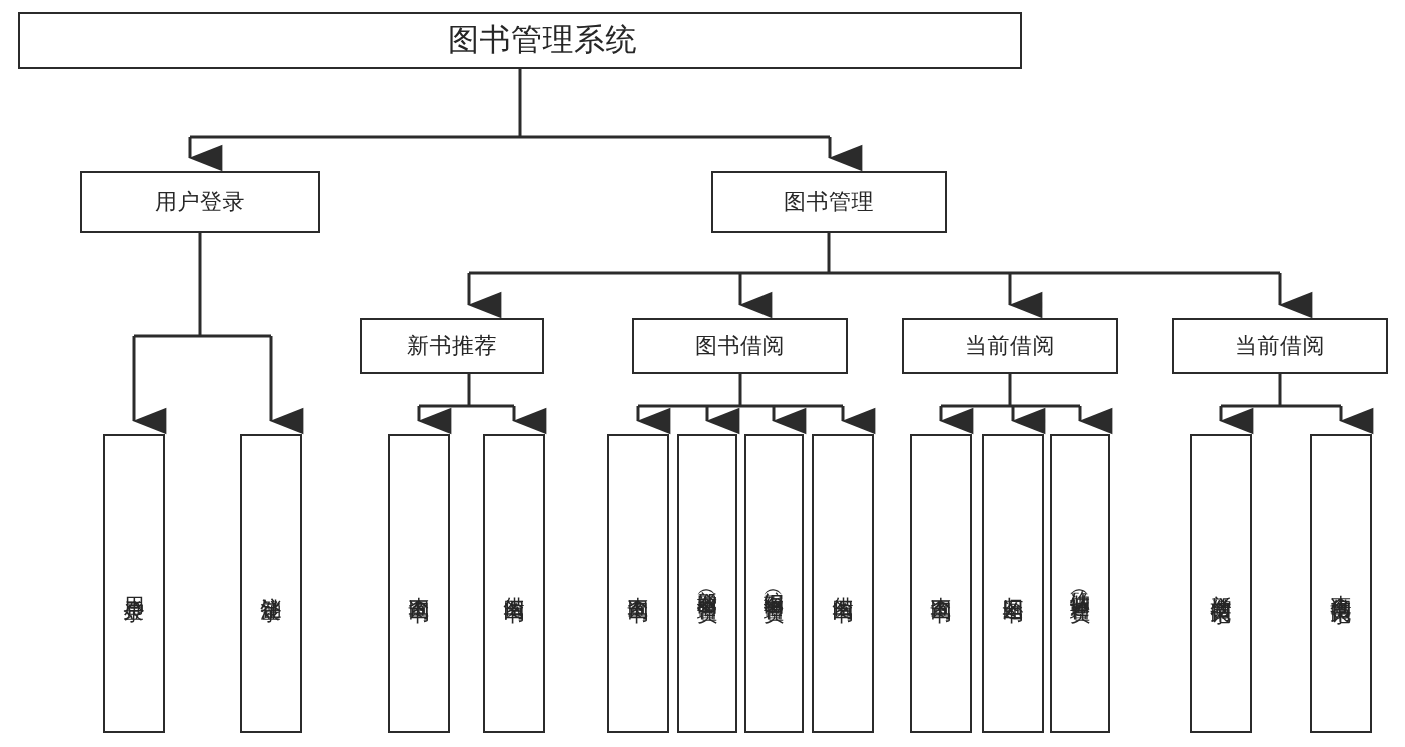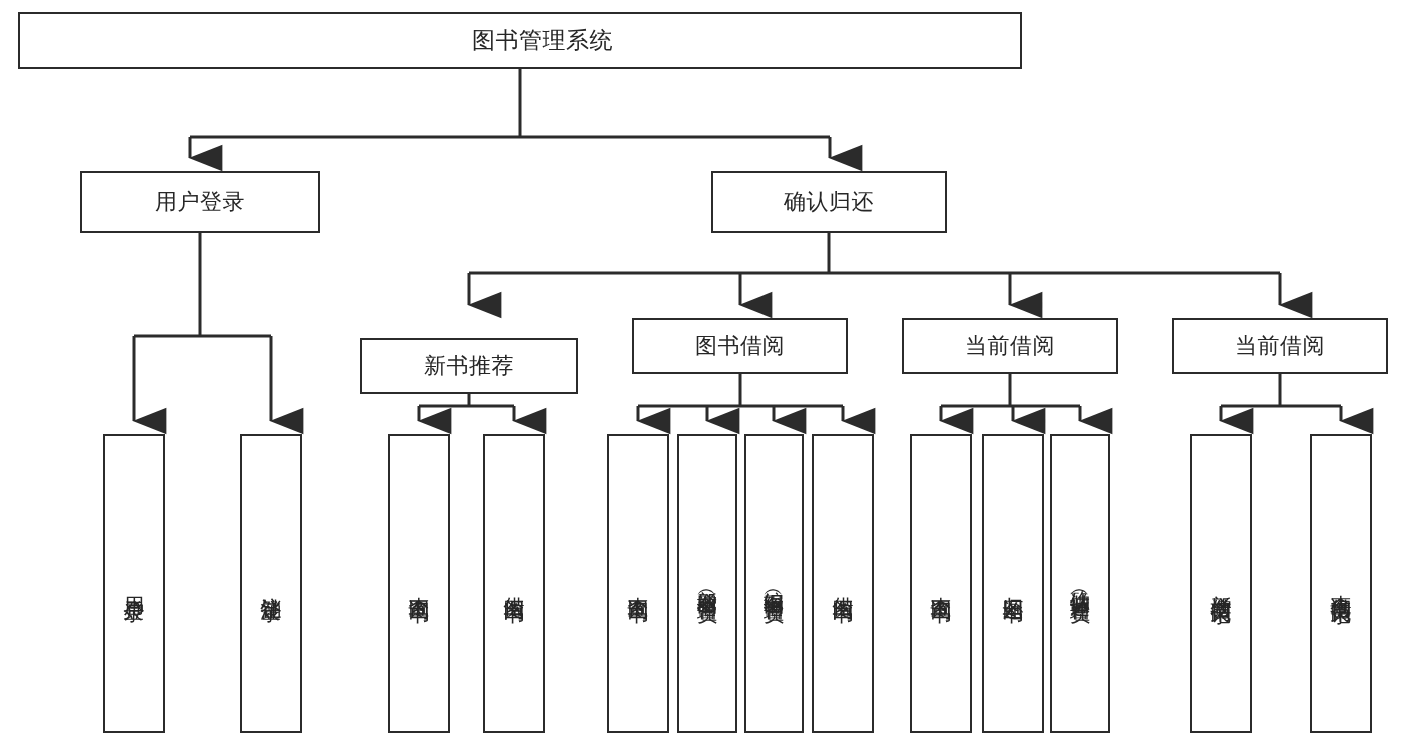--- a/index.html
+++ b/index.html
@@ -36,21 +36,21 @@
     justify-content: center;
     text-align: center;
     line-height: 1.18;
     z-index: 2;
   }
   .node.h {
     font-size: 22px;
     letter-spacing: 0.5px;
   }
   .node.root {
-    font-size: 23px;
+    font-size: 31px;
     padding-left: 45px;
   }
   
   .node.v {
     font-size: 21px;
     letter-spacing: 0px;
     align-items: center;
   }
   .node.v .vtext {
     writing-mode: vertical-rl;
@@ -127,24 +127,24 @@
 
   <div class="node h root" style="left:18px; top:12px; width:1004px; height:57px;">
     <span>图书管理系统</span>
   </div>
 
   <div class="node h" style="left:80px; top:171px; width:240px; height:62px;">
     <span>用户登录</span>
   </div>
 
   <div class="node h" style="left:711px; top:171px; width:236px; height:62px;">
-    <span>确认归还</span>
-  </div>
-
-  <div class="node h" style="left:360px; top:338px; width:218px; height:56px;">
+    <span>图书管理</span>
+  </div>
+
+  <div class="node h" style="left:360px; top:318px; width:184px; height:56px;">
     <span>新书推荐</span>
   </div>
 
   <div class="node h" style="left:632px; top:318px; width:216px; height:56px;">
     <span>图书借阅</span>
   </div>
 
   <div class="node h" style="left:902px; top:318px; width:216px; height:56px;">
     <span>当前借阅</span>
   </div>

